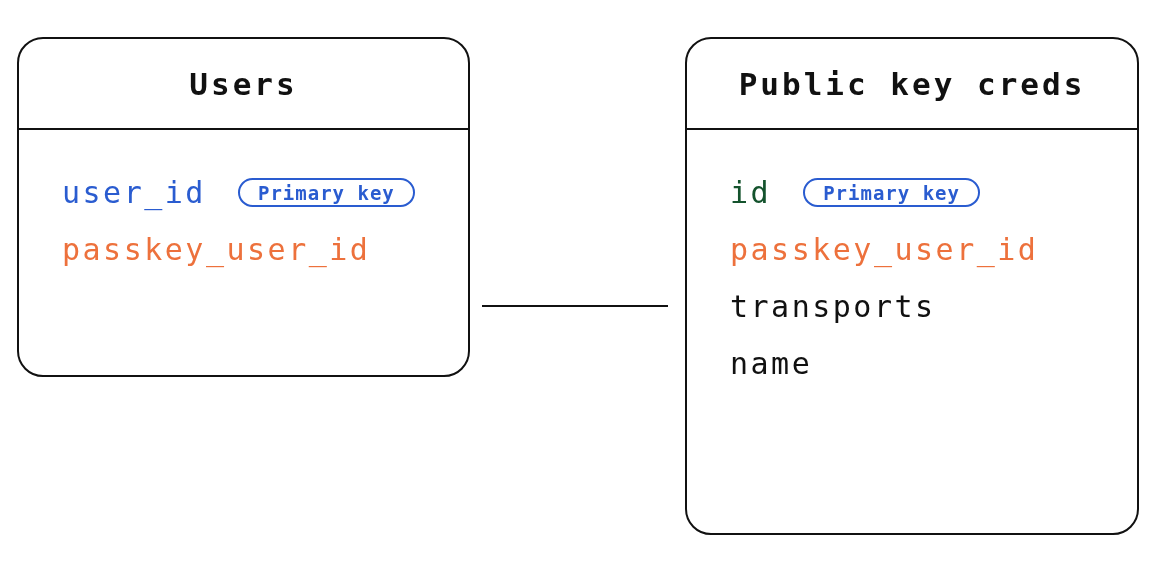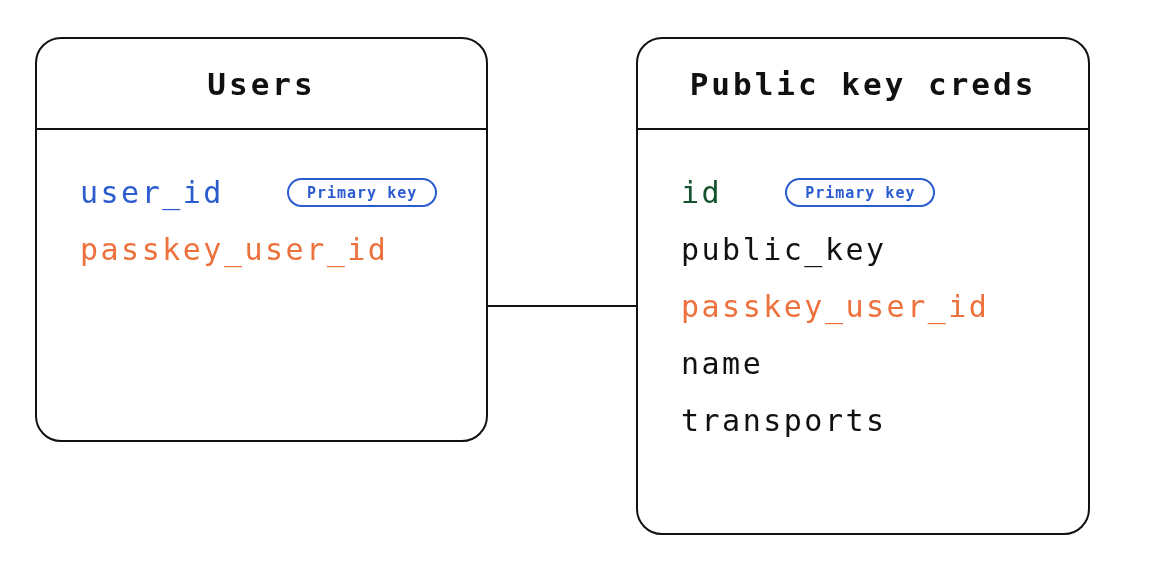--- a/index.html
+++ b/index.html
@@ -16,27 +16,27 @@
     overflow: hidden;
   }
   .table {
     position: absolute;
     background: #ffffff;
     border: 2px solid #111111;
     border-radius: 26px;
     box-sizing: border-box;
   }
   .table-users {
-    left: 35px;
+    left: 17px;
     top: 37px;
     width: 453px;
-    height: 405px;
+    height: 340px;
   }
   .table-creds {
-    left: 636px;
+    left: 685px;
     top: 37px;
     width: 454px;
     height: 498px;
   }
   .table-title {
     height: 89px;
     border-bottom: 2px solid #111111;
     display: flex;
     align-items: center;
     justify-content: center;
@@ -45,37 +45,36 @@
     letter-spacing: 3px;
     color: #111111;
   }
   .fields {
     padding: 34px 0 0 43px;
   }
   .field-row {
     height: 57px;
     display: flex;
     align-items: center;
-    gap: 31px;
   }
   .field-name {
     font-size: 30px;
     letter-spacing: 2.5px;
     white-space: pre;
   }
   .badge {
     display: inline-flex;
     align-items: center;
     justify-content: center;
     margin-left: 32px;
     height: 29px;
     padding: 12px 18px;
     border: 2px solid;
     border-radius: 16px;
-    font-size: 15px;
+    font-size: 19px;
     font-weight: bold;
     letter-spacing: 1px;
     box-sizing: border-box;
     white-space: pre;
   }
   .connector {
     position: absolute;
     left: 482px;
     top: 305px;
     width: 186px;
@@ -104,27 +103,24 @@
   </section>
 
   <section class="table table-creds">
     <header class="table-title">Public key creds</header>
     <div class="fields">
         <div class="field-row">
           <span class="field-name" style="color: #14532d;">id</span>
           <span class="badge" style="color: rgb(42, 92, 208); border-color: rgb(42, 92, 208);">Primary key</span>
         </div>
         <div class="field-row">
-          <span class="field-name" style="color: rgb(17, 17, 17);">public_key</span>
-        </div>
-        <div class="field-row">
           <span class="field-name" style="color: rgb(237, 113, 60);">passkey_user_id</span>
         </div>
         <div class="field-row">
-          <span class="field-name" style="color: rgb(17, 17, 17);">name</span>
+          <span class="field-name" style="color: rgb(17, 17, 17);">transports</span>
         </div>
         <div class="field-row">
-          <span class="field-name" style="color: rgb(17, 17, 17);">transports</span>
+          <span class="field-name" style="color: rgb(17, 17, 17);">name</span>
         </div>
       </div>
   </section>
 
 </div>
 
 </body></html>

